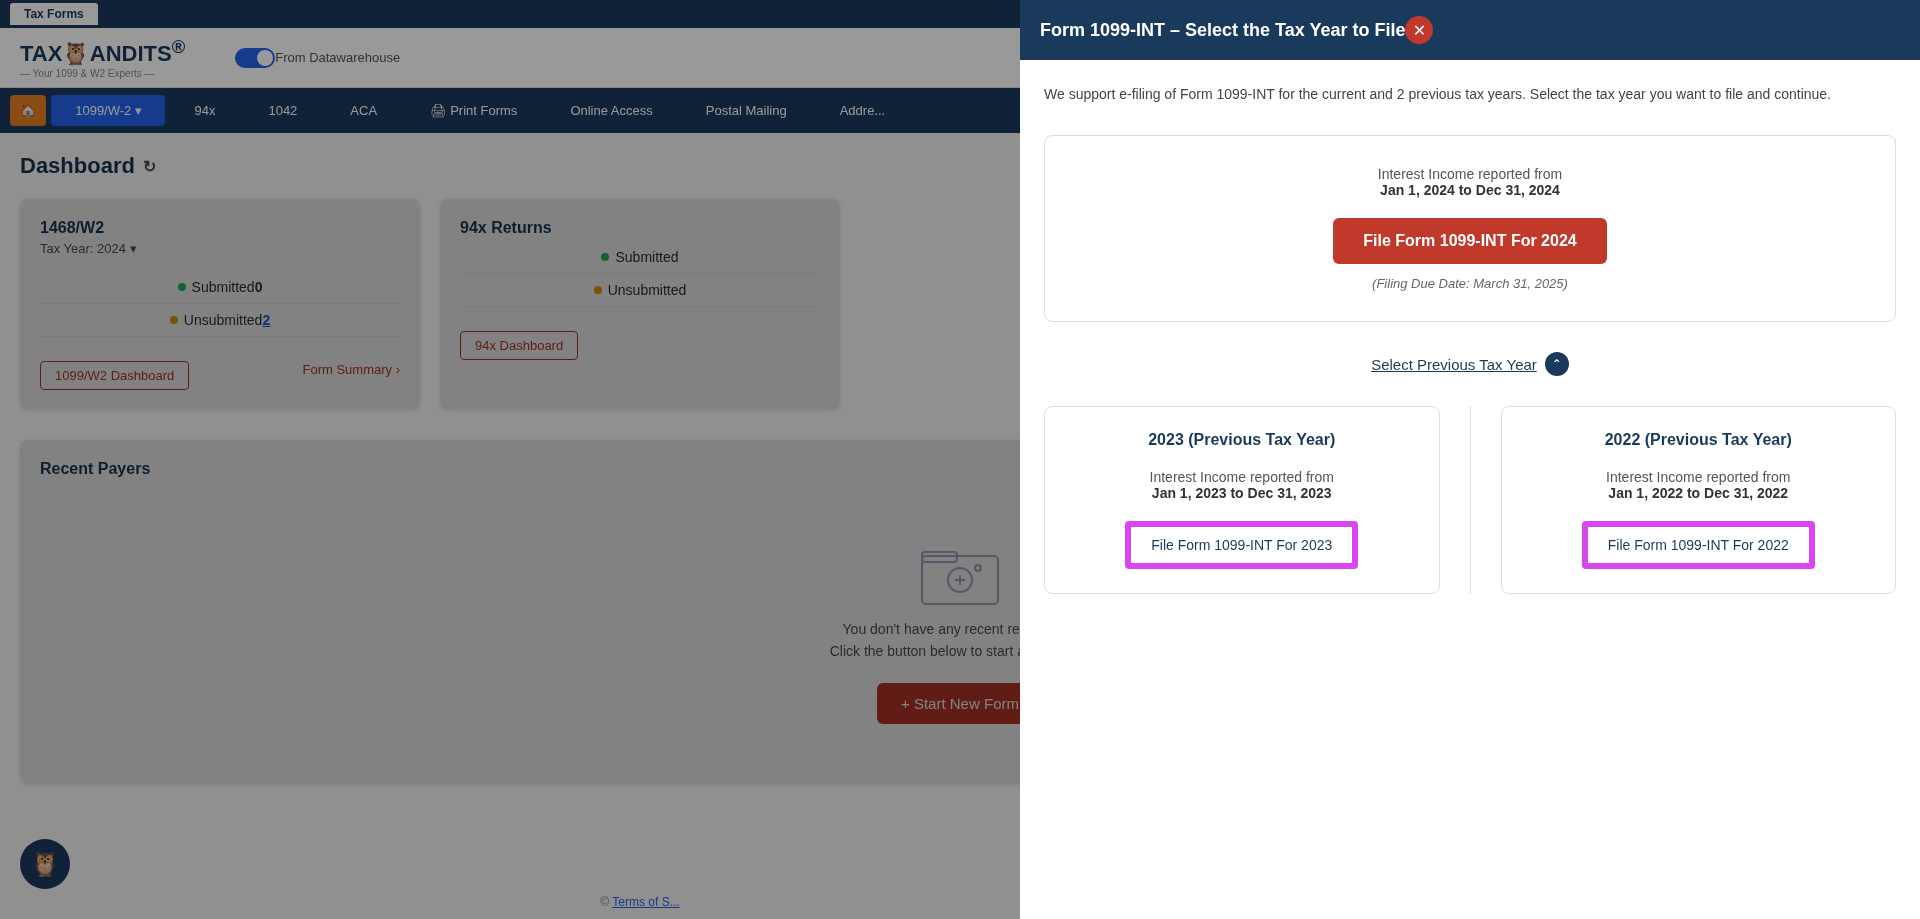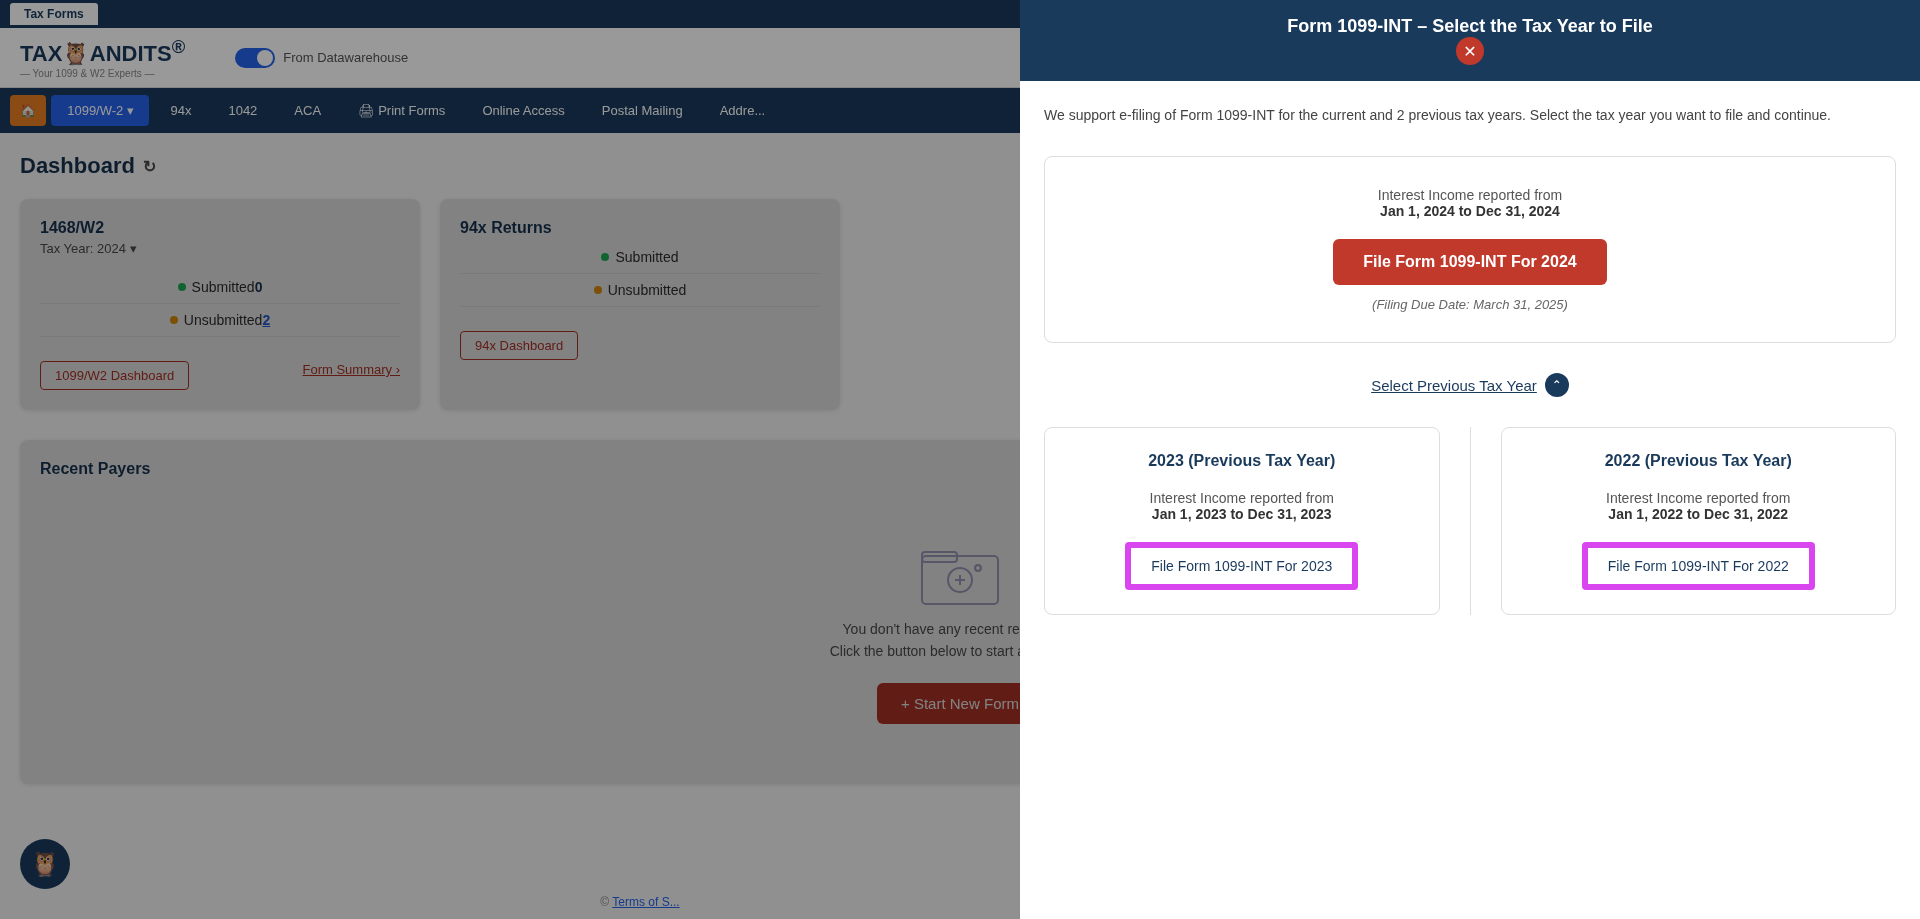--- a/index.html
+++ b/index.html
@@ -44,21 +44,21 @@
     .logo-owl {
       color: #e67e22;
     }
     .logo-subtitle {
       font-size: 10px;
       color: #888;
     }
     .toggle-area {
       display: flex;
       align-items: center;
-      gap: 8px;
+      gap: 0;
       margin-left: 20px;
     }
     .toggle-switch {
       width: 40px;
       height: 20px;
       background: #2563eb;
       border-radius: 10px;
       position: relative;
       cursor: pointer;
     }
@@ -82,21 +82,21 @@
       background: #1a3a5c;
       height: 45px;
       display: flex;
       align-items: center;
       padding: 0 10px;
       gap: 5px;
     }
     .nav-item {
       color: white;
       font-size: 13px;
-      padding: 8px 16px;
+      padding: 8px 24px;
       cursor: pointer;
       border-radius: 4px;
       display: flex;
       align-items: center;
       gap: 4px;
     }
     .nav-item.active {
       background: #2563eb;
     }
     .nav-home {
@@ -195,21 +195,20 @@
       cursor: pointer;
       margin-top: 12px;
     }
     .form-summary-link {
       color: #c0392b;
       font-size: 13px;
       cursor: pointer;
       display: flex;
       align-items: center;
       gap: 4px;
-      text-decoration: underline;
     }
     .card-footer {
       display: flex;
       justify-content: space-between;
       align-items: center;
       margin-top: 12px;
     }
 
     
     .recent-payers {
@@ -302,21 +301,20 @@
       display: flex;
       flex-direction: column;
     }
     .modal-header {
       background: #1a3a5c;
       color: white;
       padding: 16px 20px;
       display: flex;
       align-items: center;
       justify-content: flex-start;
-      flex-direction: column;
     }
     .modal-title {
       font-size: 18px;
       font-weight: bold;
     }
     .modal-close {
       width: 28px;
       height: 28px;
       border-radius: 50%;
       background: #c0392b;

